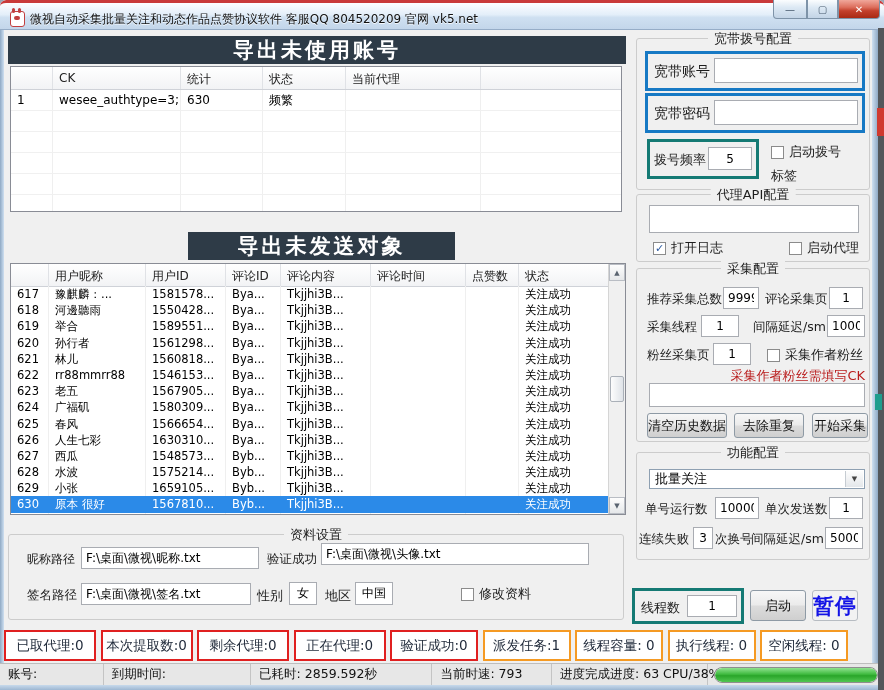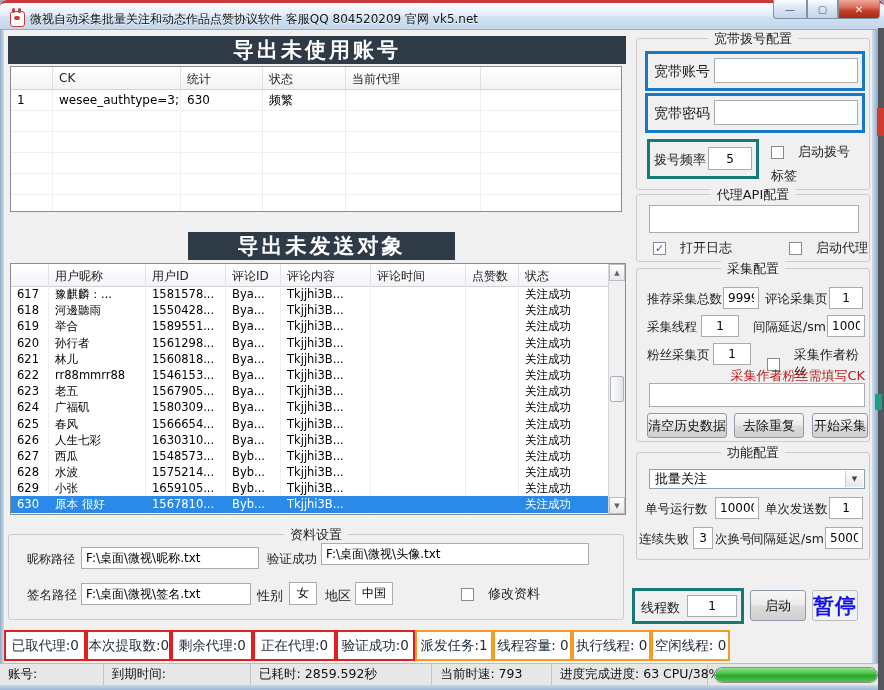--- a/index.html
+++ b/index.html
@@ -70,36 +70,36 @@
   
   .group{position:absolute;border:1px solid #cccccc;border-radius:3px;box-sizing:border-box;}
   .group>.legend{position:absolute;top:-9px;left:50%;transform:translateX(-50%);
     background:#f0f0f0;padding:0 6px;font-size:13px;color:#1d1d1d;white-space:nowrap;}
   .lbl{position:absolute;font-size:13px;color:#1d1d1d;white-space:nowrap;}
   .inp{position:absolute;border:1px solid #a9acb2;background:#fff;font-family:"DejaVu Sans",sans-serif;
     font-size:12px;padding:0 4px;box-sizing:border-box;}
   .inp.ctr{text-align:center;}
   .hl-blue{position:absolute;border:3px solid #1779c4;box-sizing:border-box;}
   .hl-teal{position:absolute;border:3px solid #157a74;box-sizing:border-box;}
-  .cbrow{position:absolute;display:flex;align-items:center;gap:14px;font-size:13px;color:#1d1d1d;}
+  .cbrow{position:absolute;display:flex;align-items:center;gap:5px;font-size:13px;color:#1d1d1d;}
   .cb{width:13px;height:13px;background:#fff;border:1px solid #8b8b8b;box-sizing:border-box;
     display:flex;align-items:center;justify-content:center;font-size:11px;font-weight:bold;color:#2c5aa0;}
   .btn{position:absolute;border:1px solid #8e9aa5;border-radius:3px;
     background:linear-gradient(#f7f7f7,#ebebeb 48%,#dcdcdc 52%,#cfcfcf);
     font-size:13px;color:#111;display:flex;align-items:center;justify-content:center;box-sizing:border-box;}
   .note{position:absolute;color:#b91c1c;font-size:13px;white-space:nowrap;}
   .select{position:absolute;background:#fff;border:1px solid #8ea0b2;box-sizing:border-box;
     display:flex;align-items:center;padding-left:5px;font-size:13px;}
   .select .arrow{position:absolute;right:1px;top:1px;bottom:1px;width:17px;
     background:linear-gradient(#fdfdfd,#e4e7ea);border-left:1px solid #c6ccd2;
     display:flex;align-items:center;justify-content:center;font-size:7px;color:#444;}
   #pauseBtn{background:#f2f2f2;border:1px solid #b7bcc2;color:#1414e6;
     font-size:21px;font-weight:bold;letter-spacing:1px;}
   
-  #counters{position:absolute;left:4px;top:630px;width:726px;height:31px;
+  #counters{position:absolute;left:4px;top:630px;width:844px;height:31px;
     display:flex;justify-content:space-between;text-align:right;}
   .counter{box-sizing:border-box;border:2px solid #e02020;background:#fff;
     display:flex;align-items:center;justify-content:center;font-size:13.5px;color:#222c3c;
     white-space:nowrap;}
   .counter.red{border-color:#e02020;width:92px;}
   .counter.red2{border-color:#e02020;width:88px;}
   .counter.orange{border-color:#f59a23;width:88px;}
   
   #statusbar{position:absolute;left:0;top:663px;width:878px;height:21px;background:#e7e7e7;
     border-top:1px solid #bdbdbd;display:flex;align-items:center;font-size:12.5px;color:#111;}

